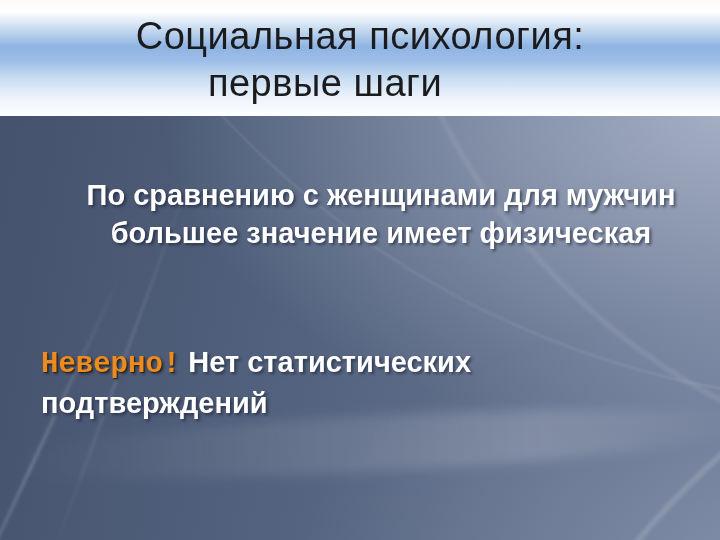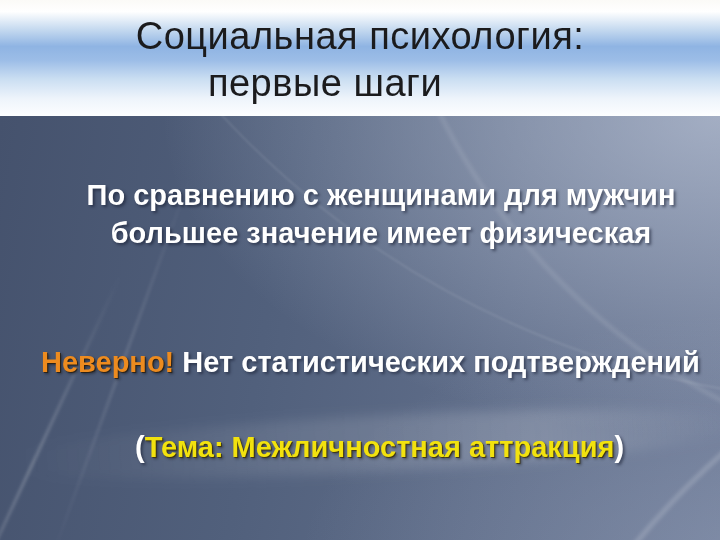--- a/index.html
+++ b/index.html
@@ -53,20 +53,21 @@
   }
   .verdict-text{
     position:absolute;left:41px;top:227px;width:660px;
     color:var(--body_text,#fff);
     font-size:29px;line-height:39px;font-weight:700;
     text-shadow:2px 2px 3px rgba(18,24,44,.55);
   }
   .verdict-highlight{
     color:var(--highlight_orange,#ed8b1f);
     text-shadow:1px 1px 0 rgba(40,25,5,.7),2px 2px 3px rgba(0,0,0,.45);
+    font-family:Liberation Mono, monospace;
   }
   .topic-line{
     position:absolute;left:135px;top:312px;
     font-size:29px;line-height:39px;font-weight:700;
     color:var(--body_text,#fff);
     text-shadow:2px 2px 3px rgba(18,24,44,.55);
   }
   .topic-label{
     color:var(--topic_yellow,#f2e20e);
     text-shadow:1px 1px 0 rgba(60,48,5,.8),2px 2px 3px rgba(0,0,0,.45);
@@ -94,18 +95,15 @@
 
     <div class="statement-text">
       <span class="statement-line" style="display:block">По сравнению с женщинами для мужчин</span>
       <span class="statement-line" style="display:block">большее значение имеет физическая</span>
     </div>
 
     <div class="verdict-text">
       <span class="verdict-highlight">Неверно!</span><span> Нет статистических подтверждений</span>
     </div>
 
-    <div class="topic-line">
-      <span class="topic-paren">(</span><span class="topic-label">Тема: Межличностная аттракция</span><span class="topic-paren">)</span>
-    </div>
   </div>
 
 </div>
 
 </body></html>

